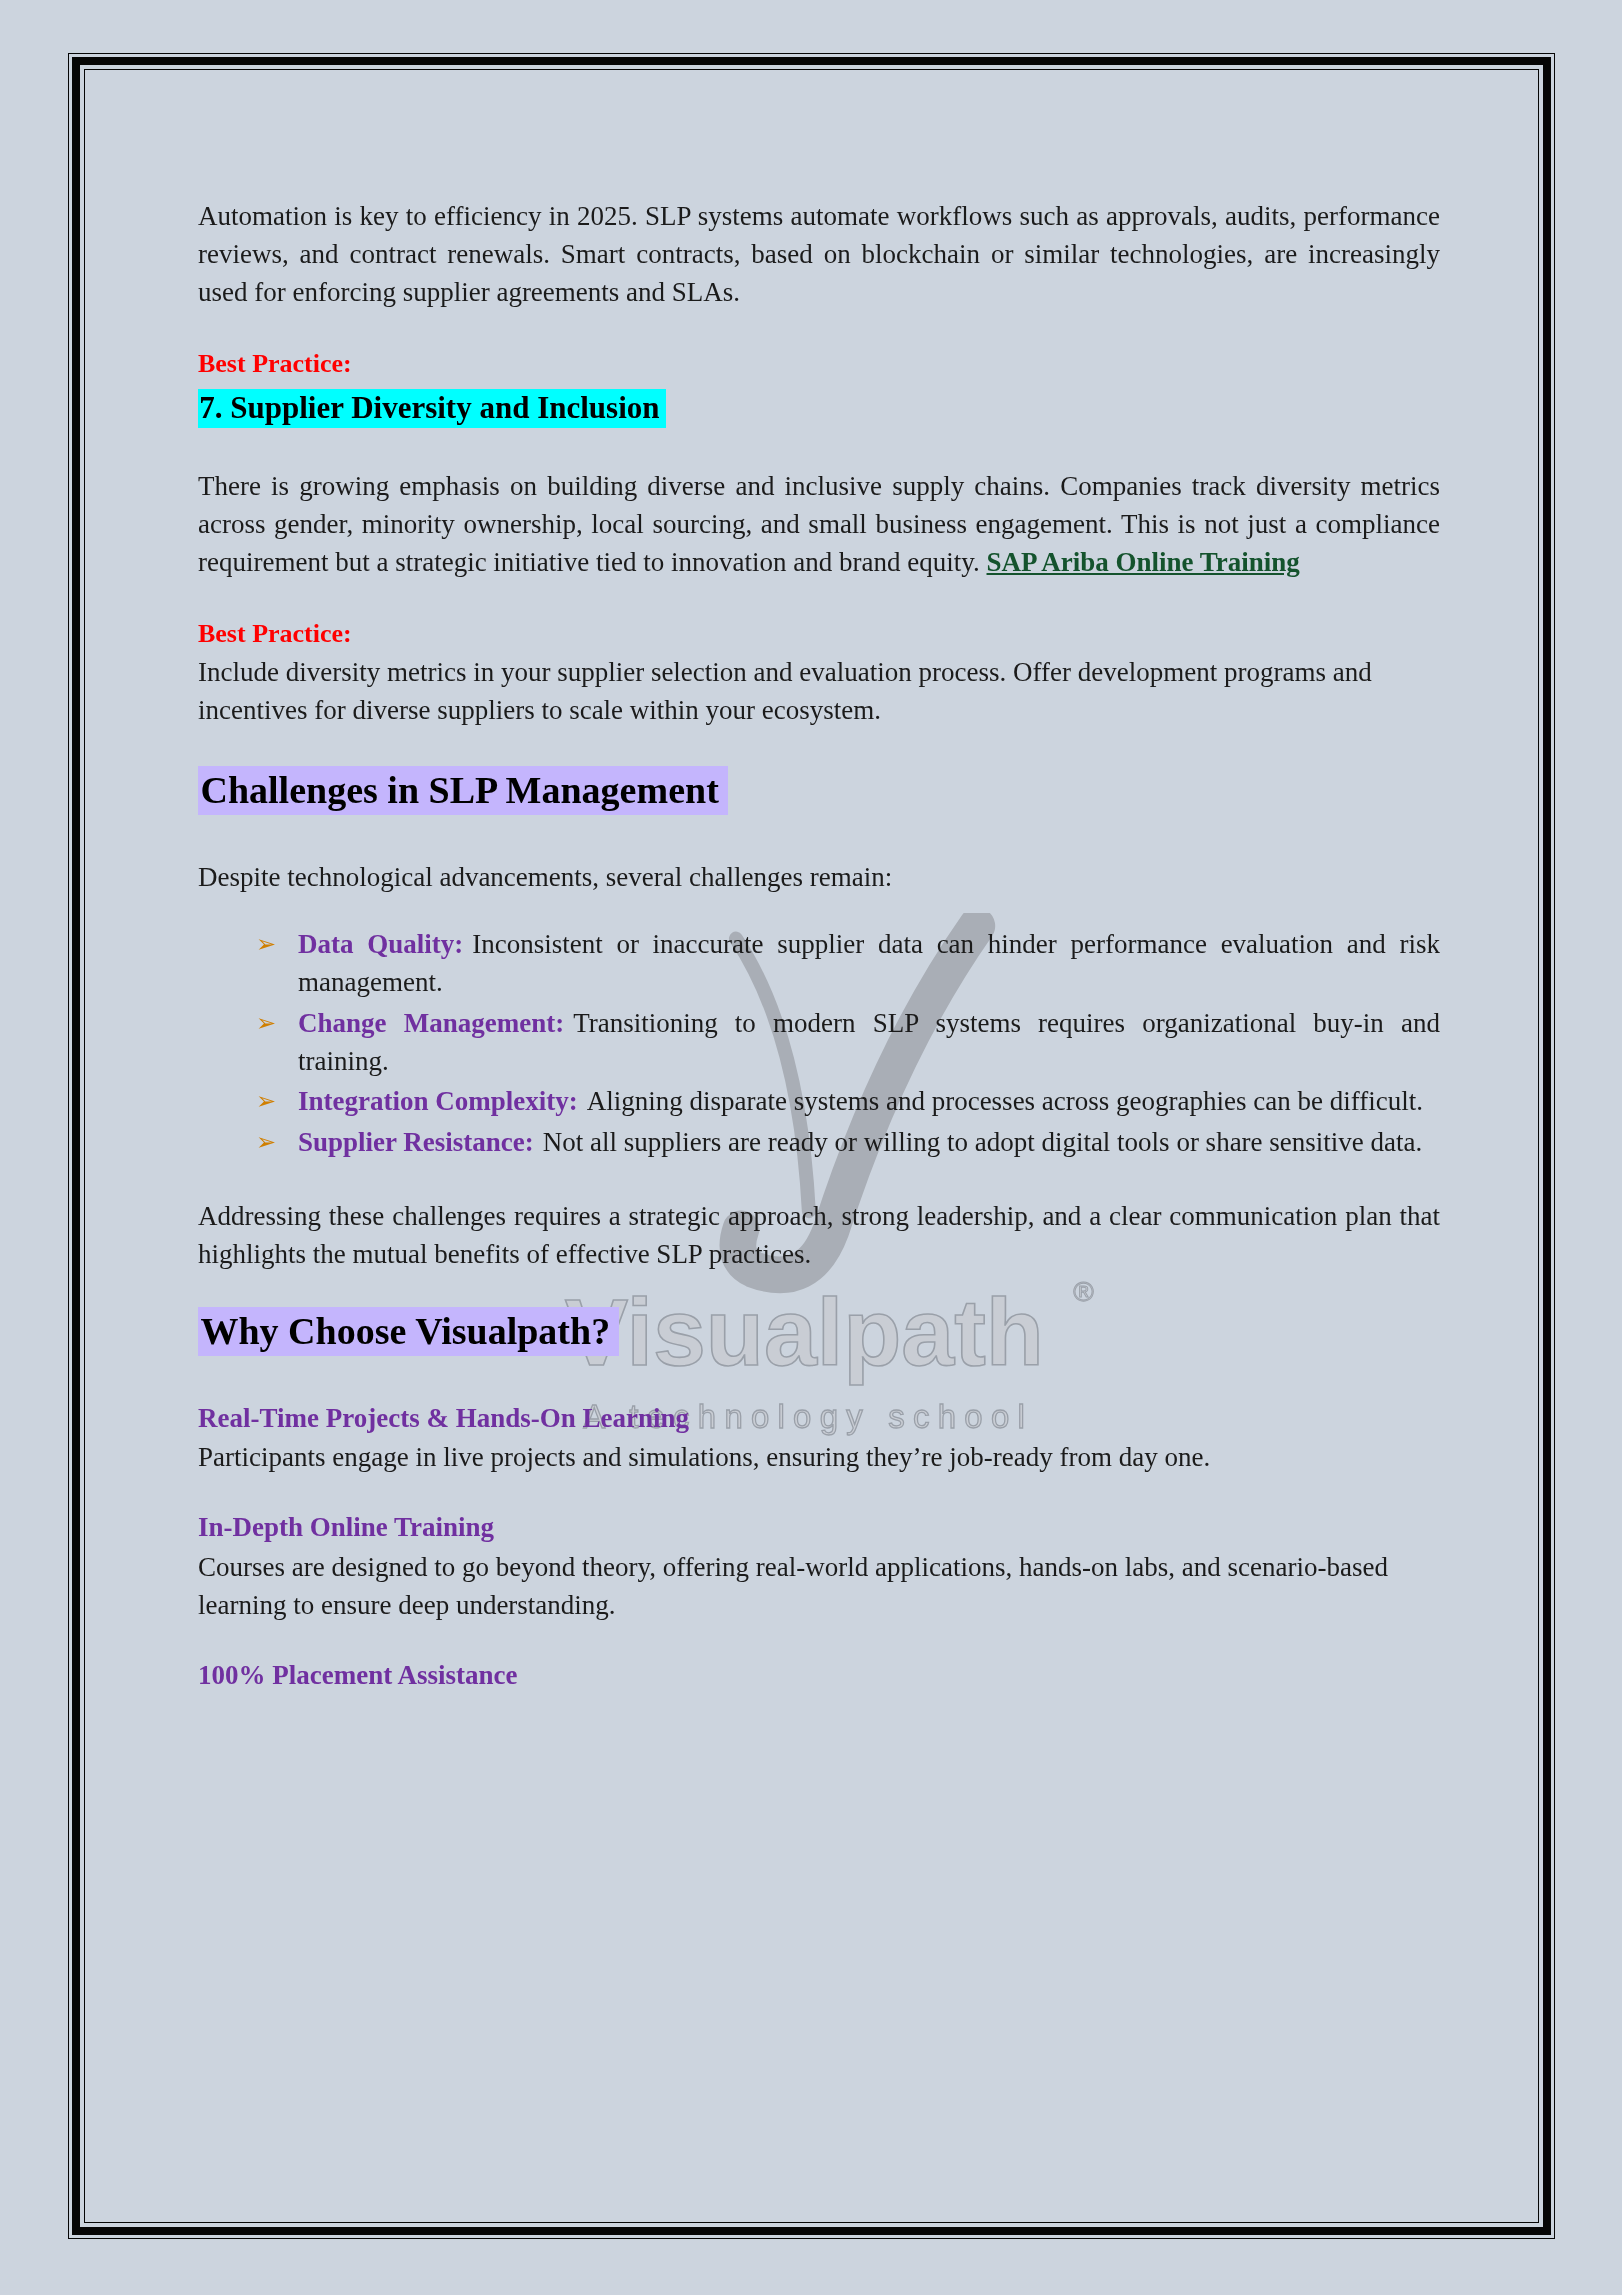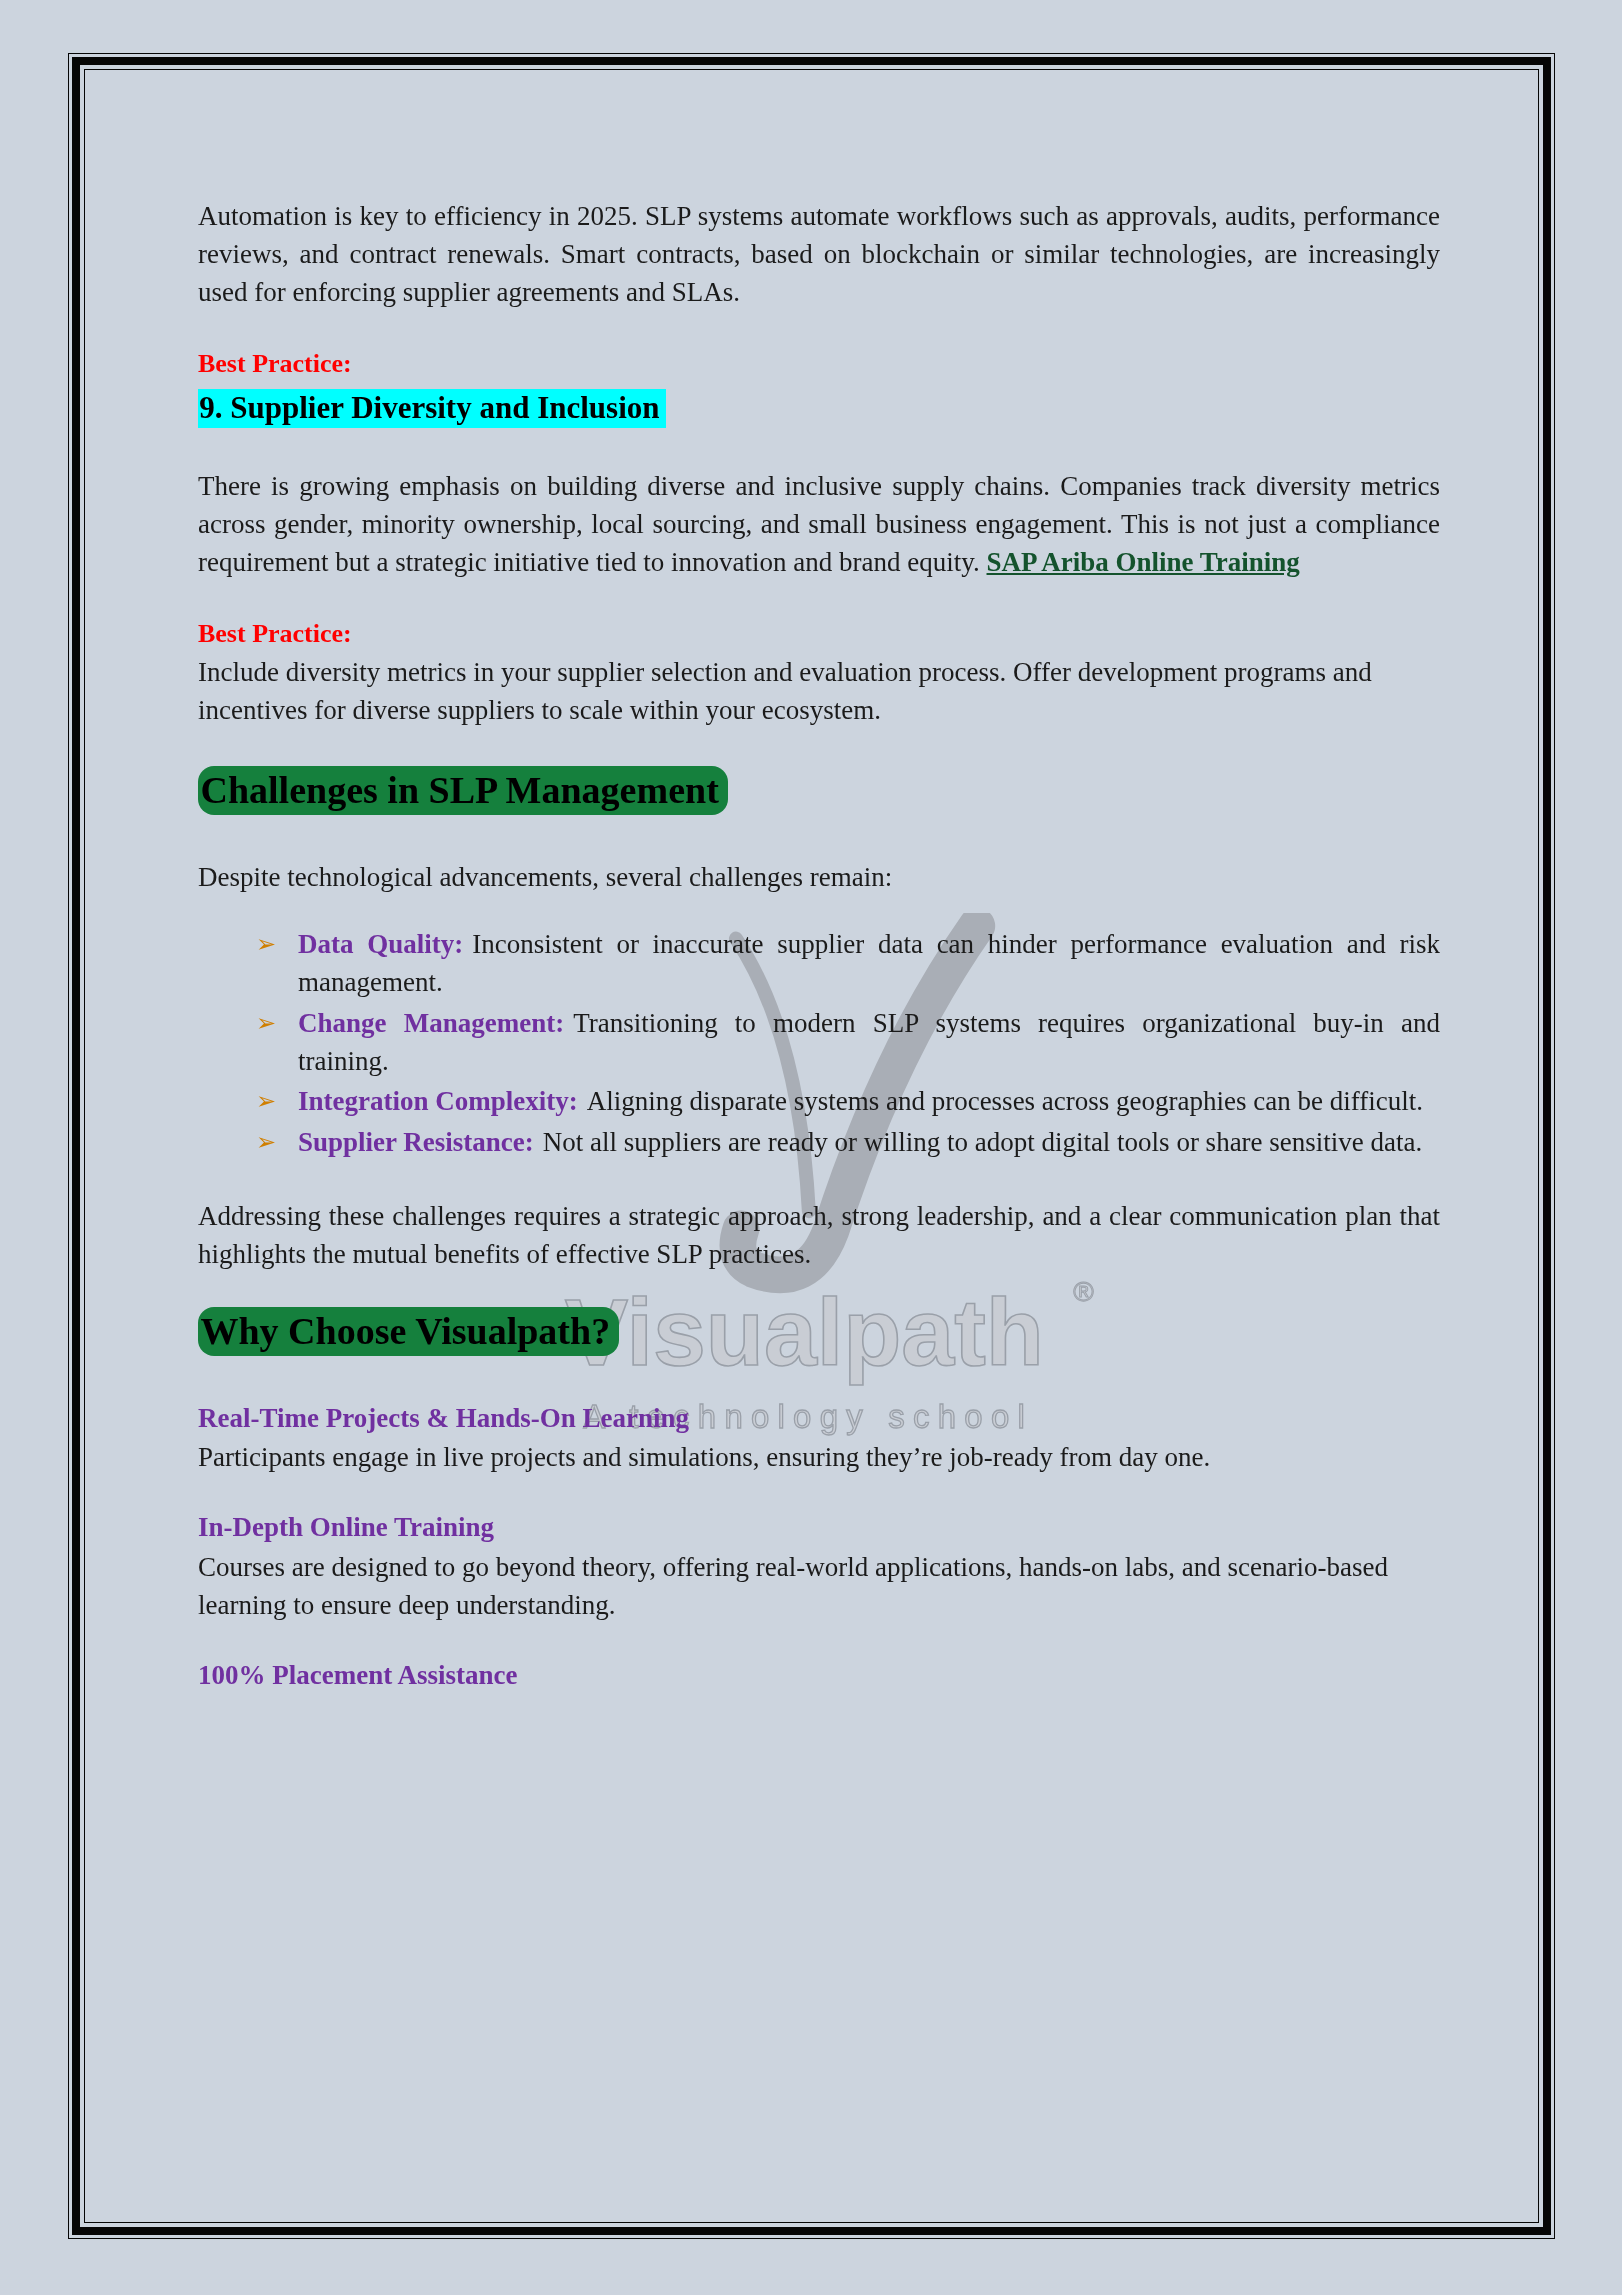--- a/index.html
+++ b/index.html
@@ -48,23 +48,22 @@
     display: inline-block;
     font-size: 31px; font-weight: bold; color: #000;
     background: #00ffff;
     padding: 3.2px 6.3px 4.4px 1.3px;
   }
   .h-green-wrap { margin: 7.6px 0 43px; line-height: 1; }
   .h-green-wrap.mt-lg { margin-top: 20px; }
   .h-green {
     display: inline-block;
     font-size: 38px; font-weight: bold; color: #000;
-    background: #15803d;
+    background: #c4b5fd;
     padding: 5px 9px 6.3px 2.5px;
-    border-radius: 16px;
   }
   .intro { margin-bottom: 29px; }
   ul.challenges {
     list-style: none;
     margin: 0 0 36px 100px; padding: 0;
   }
   ul.challenges li {
     position: relative;
     font-size: 27px; line-height: 38px;
     text-align: justify;
@@ -109,21 +108,21 @@
           </svg>
         </div>
 
         <div class="content">
 
           <p class="para just">Automation is key to efficiency in 2025. SLP systems automate workflows such as approvals, audits, performance reviews, and contract renewals. Smart contracts, based on blockchain or similar technologies, are increasingly used for enforcing supplier agreements and SLAs.</p>
 
           <p class="bp-label">Best Practice:</p>
 
           <p class="h-cyan-wrap">
-            <span class="h-cyan">9. Supplier Diversity and Inclusion</span>
+            <span class="h-cyan">7. Supplier Diversity and Inclusion</span>
           </p>
 
           <p class="para just"><span>There is growing emphasis on building diverse and inclusive supply chains. Companies track diversity metrics across gender, minority ownership, local sourcing, and small business engagement. This is not just a compliance requirement but a strategic initiative tied to innovation and brand equity. </span><a class="doc-link">SAP Ariba Online Training</a></p>
 
           <p class="bp-label">Best Practice:</p>
           <p class="bp-para">Include diversity metrics in your supplier selection and evaluation process. Offer development programs and incentives for diverse suppliers to scale within your ecosystem.</p>
 
           <p class="h-green-wrap">
             <span class="h-green">Challenges in SLP Management</span>
           </p>

